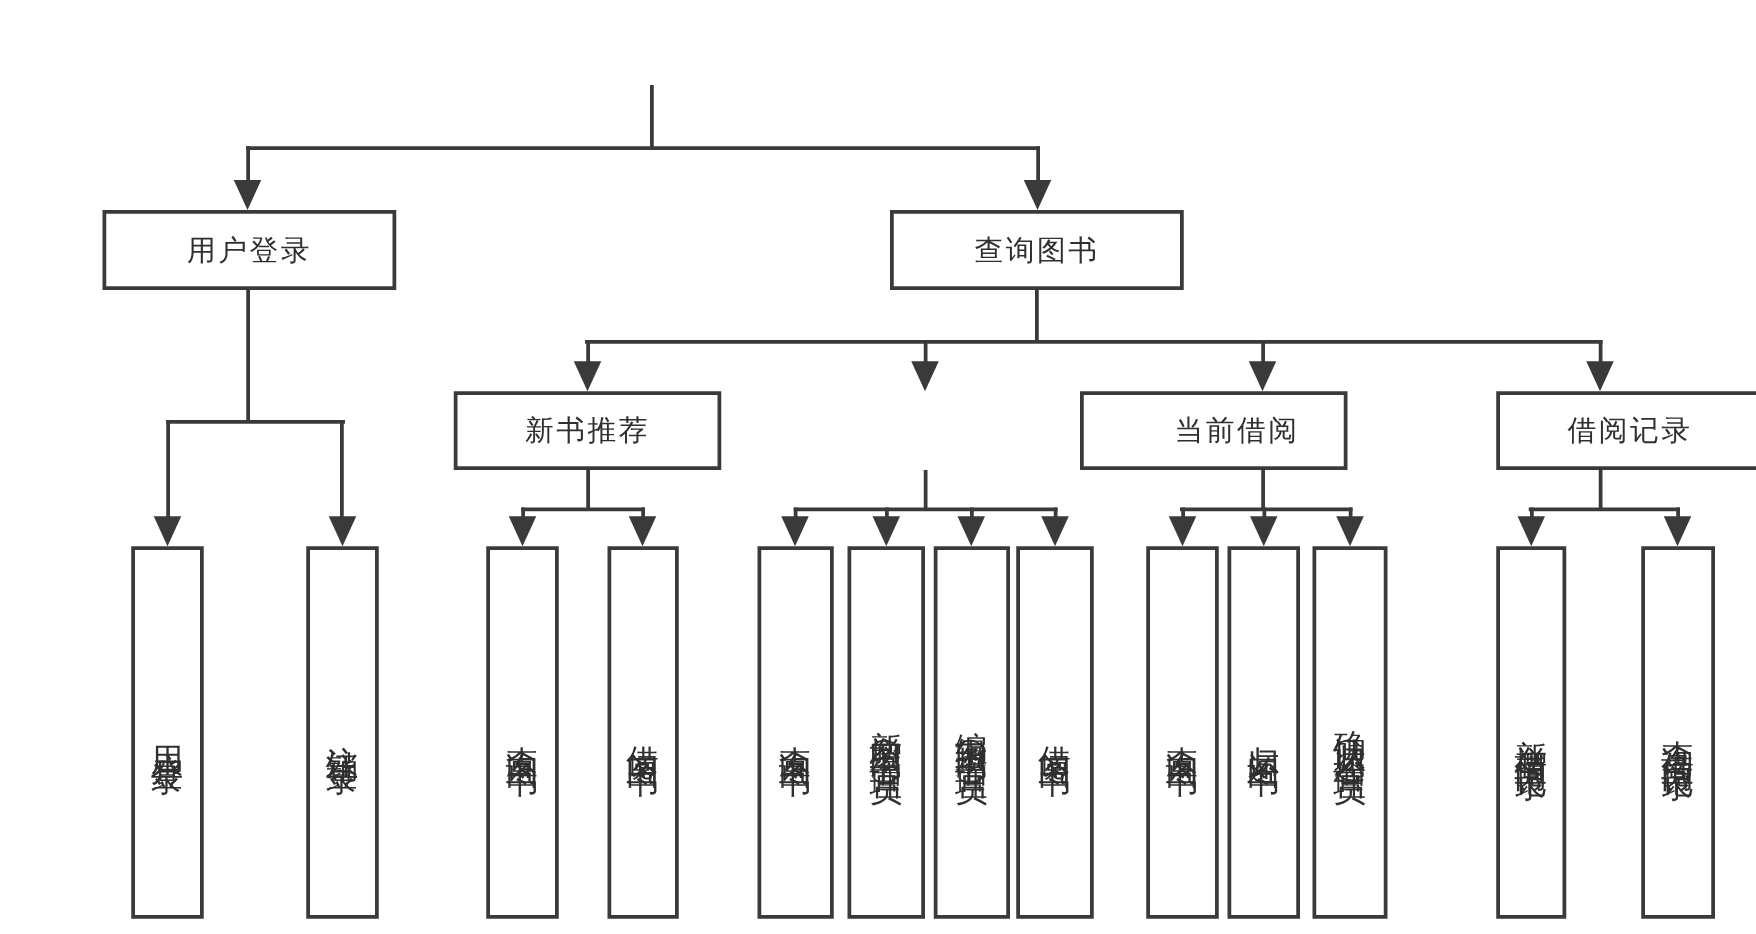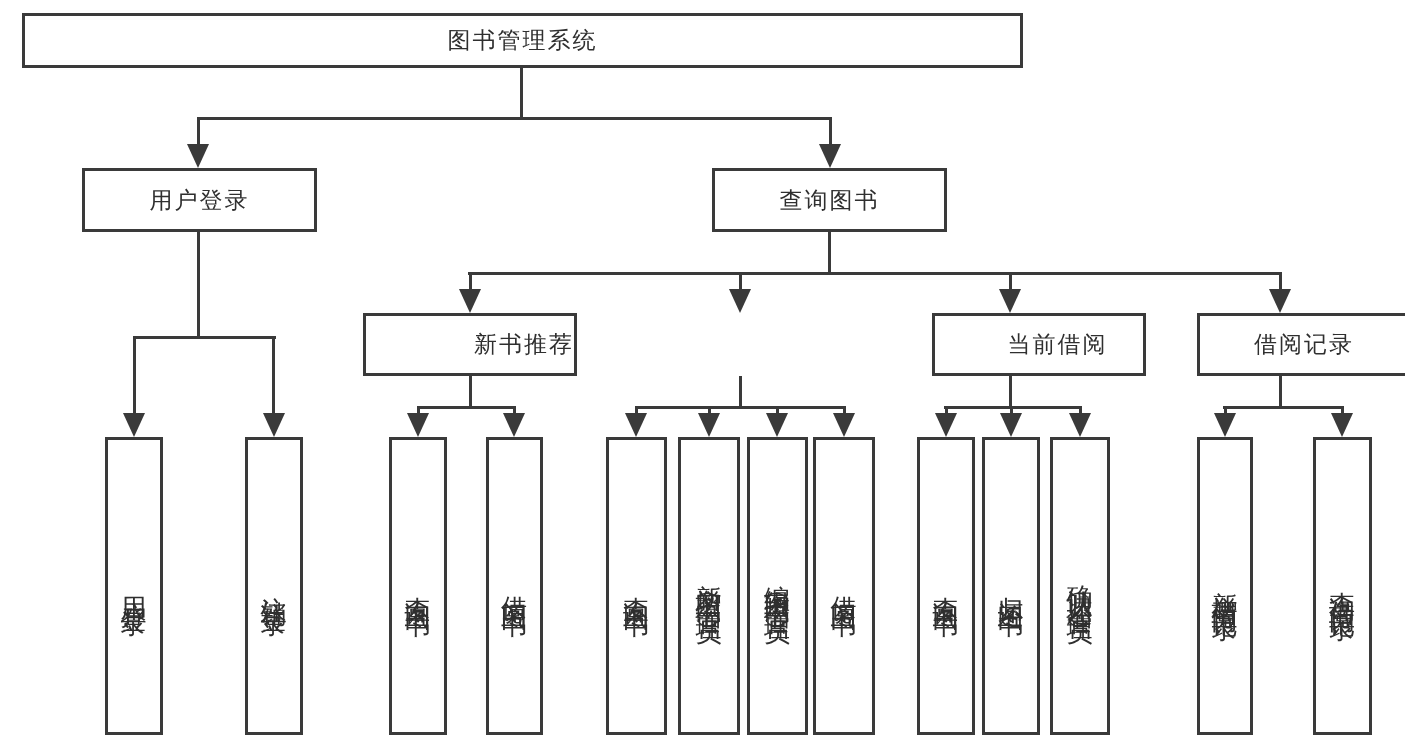--- a/index.html
+++ b/index.html
@@ -52,38 +52,35 @@
     letter-spacing: 0.5px;
     white-space: nowrap;
     z-index: 5;
   }
 </style>
 </head>
 <body>
 
 <div class="canvas">
 
-  <div class="box hbox" style="left:22px;top:13px;width:1001px;height:55px;">
-    <span>图书管理系统</span>
-  </div>
 
   <div class="box hbox" style="left:82px;top:168px;width:235px;height:64px;">
     <span>用户登录</span>
   </div>
 
   <div class="box hbox" style="left:712px;top:168px;width:235px;height:64px;">
     <span>查询图书</span>
   </div>
 
-  <div class="box hbox" style="left:363px;top:313px;width:214px;height:63px;justify-content:flex-end;">
+  <div class="box hbox" style="left:363px;top:313px;width:214px;height:63px;">
     <span>新书推荐</span>
   </div>
 
 
-  <div class="box hbox" style="left:932px;top:313px;width:214px;height:63px;padding-left:37px;">
+  <div class="box hbox" style="left:864px;top:313px;width:214px;height:63px;padding-left:37px;">
     <span>当前借阅</span>
   </div>
 
   <div class="box hbox" style="left:1173px;top:313px;width:214px;height:63px;margin-left:24px;">
     <span>借阅记录</span>
   </div>
 
   <div class="box leaf" style="left:105px;top:437px;width:58px;height:298px;">
     <span>用户登录</span>
   </div>

